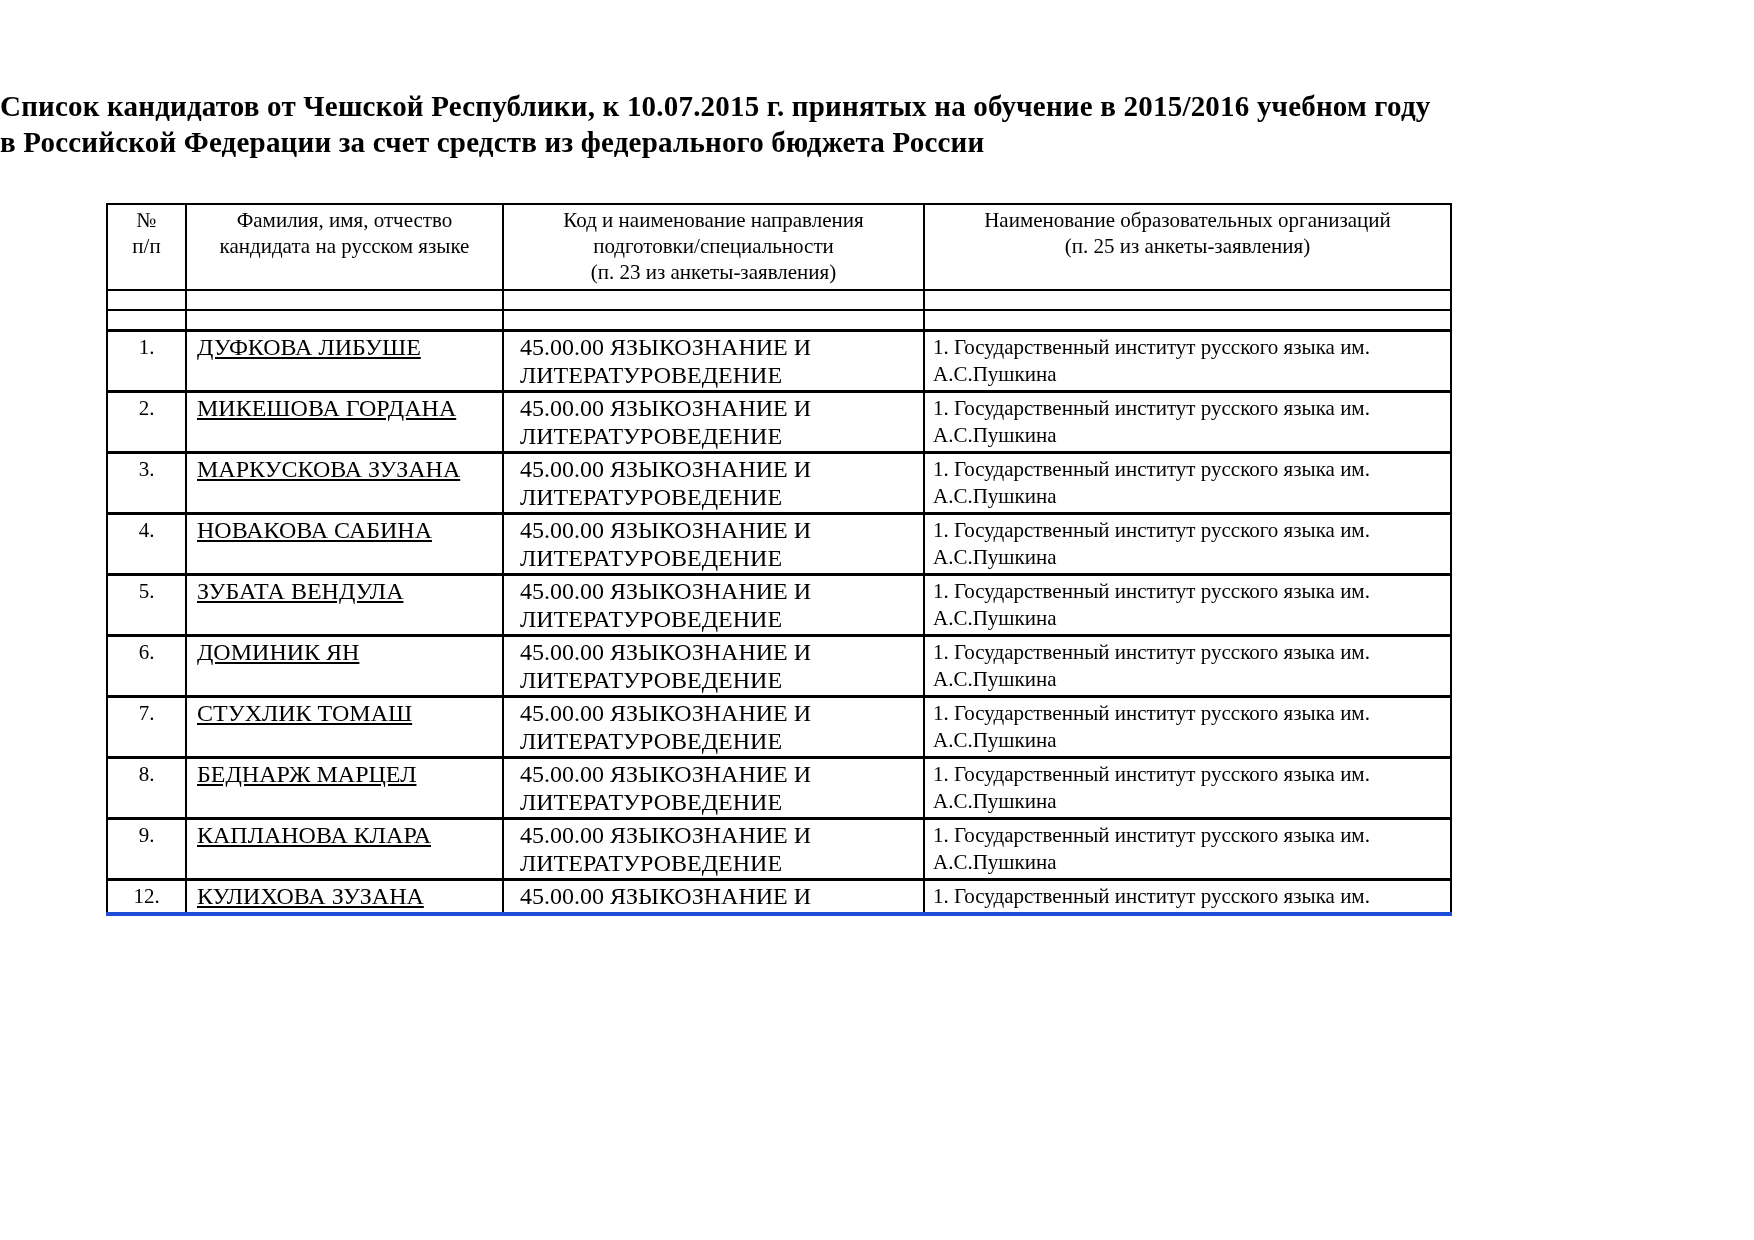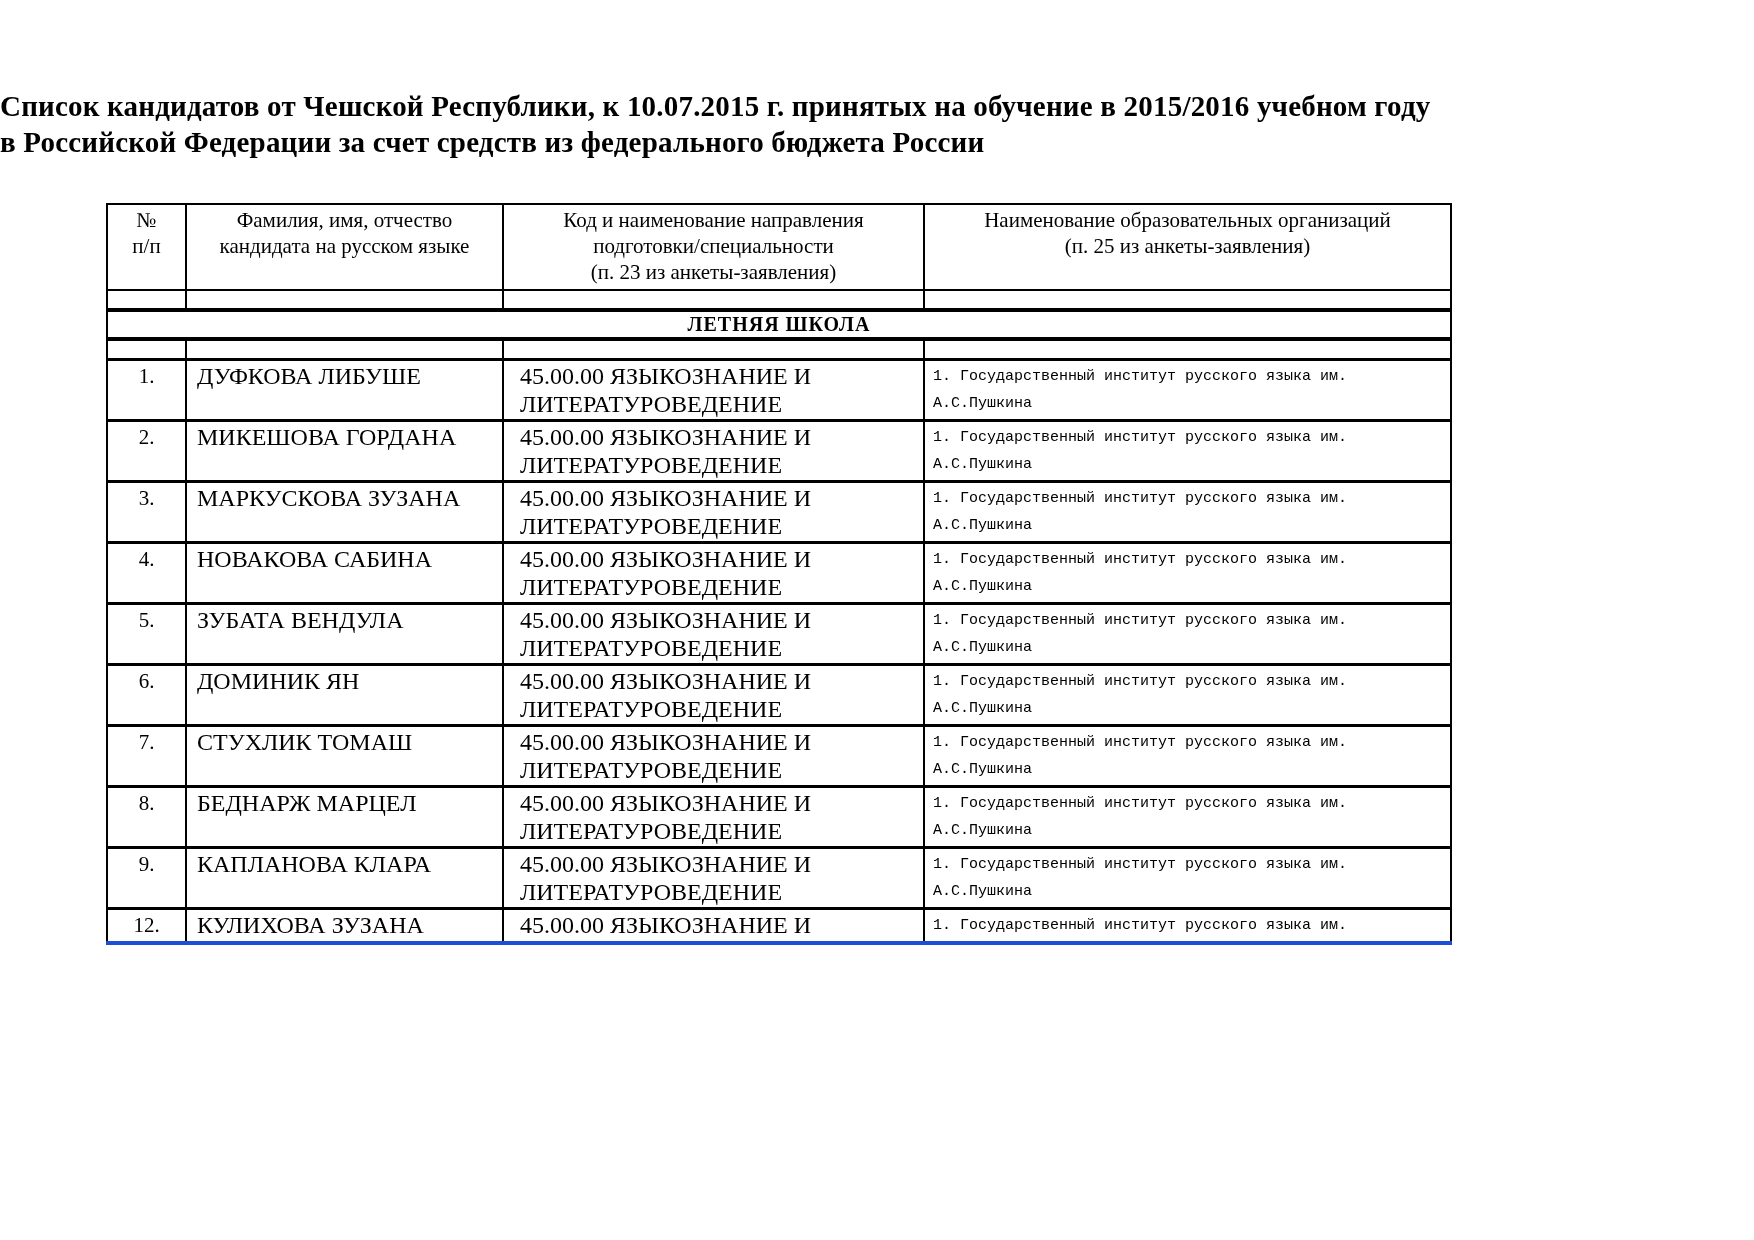--- a/index.html
+++ b/index.html
@@ -62,29 +62,29 @@
   .doc-table tbody tr:last-child td { border-bottom: 4px solid #1d4ed8; margin-left: 32px; }
 
   .cell-num {
     font-size: 21px; line-height: 27px;
     text-align: center;
     padding: 2px 2px;
   }
   .cell-name {
     font-size: 24px; line-height: 28px;
     padding: 1px 22px 1px 10px;
+    text-decoration: underline;
   }
   .cell-spec {
     font-size: 24px; line-height: 28px;
     padding: 1px 6px 1px 16px;
   }
   .cell-org {
-    font-size: 15px; line-height: 27px;
+    font-size: 21px; line-height: 27px;
     padding: 2px 6px 2px 8px;
-    font-family: Liberation Mono, monospace;
   }
   .org-line { min-height: 0; }
 </style>
 </head>
 <body>
 
 <div class="page">
 
   <div class="doc-title">Список кандидатов от Чешской Республики, к 10.07.2015 г. принятых на обучение в 2015/2016 учебном году
 в Российской Федерации за счет средств из федерального бюджета России</div>
@@ -109,23 +109,20 @@
 (п. 25 из анкеты-заявления)</th>
       </tr>
     </thead>
     <tbody>
       <tr class="spacer-row">
         <td></td>
         <td></td>
         <td></td>
         <td></td>
       </tr>
-      <tr class="section-row">
-        <td colspan="4">ЛЕТНЯЯ ШКОЛА</td>
-      </tr>
       <tr class="spacer-row">
         <td></td>
         <td></td>
         <td></td>
         <td></td>
       </tr>
 
     <tr class="data-row">
     <td class="cell-num">1.</td>
     <td class="cell-name">ДУФКОВА ЛИБУШЕ</td>

